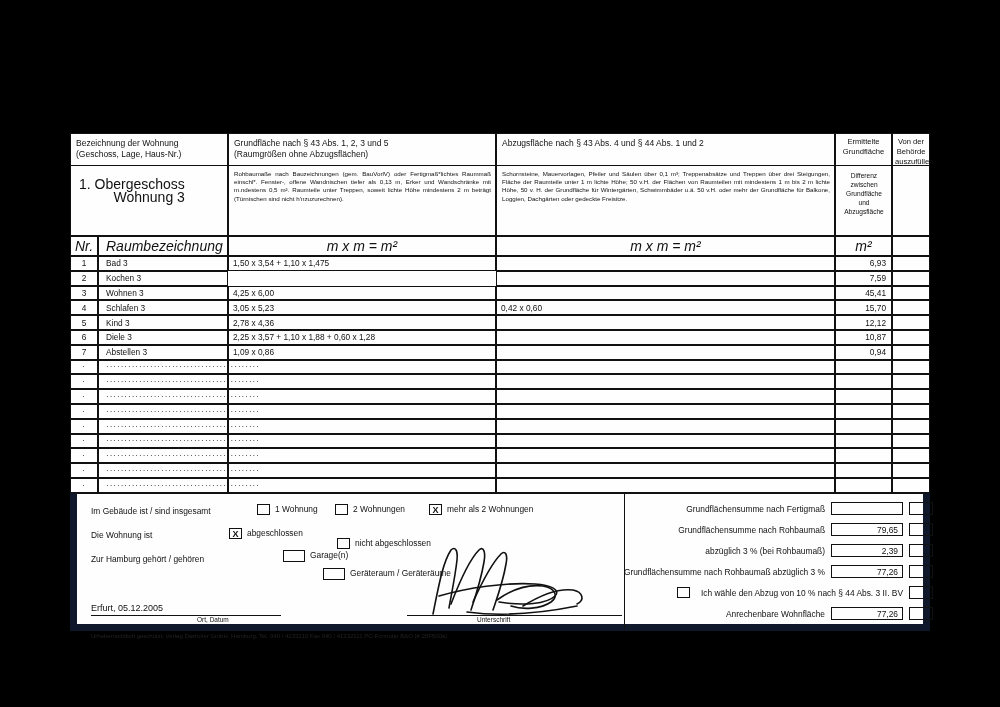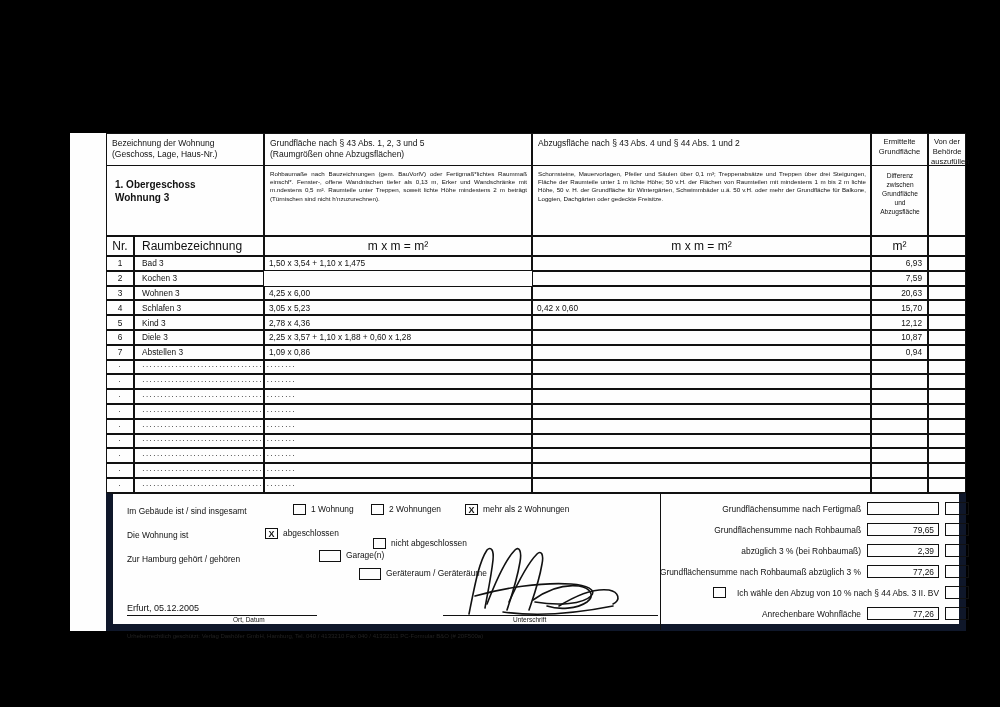--- a/index.html
+++ b/index.html
@@ -1,37 +1,37 @@
 <!DOCTYPE html>
 <html lang="de"><head>
 <meta charset="utf-8">
 <style>
   html,body{margin:0;padding:0;background:#000;}
   body{width:1000px;height:707px;overflow:hidden;font-family:"Liberation Sans",sans-serif;}
-  .page{position:absolute;left:70px;top:133px;width:860px;height:498px;background:#fefefe;color:#111;padding-left:36px;}
+  .page{position:absolute;left:70px;top:133px;width:860px;height:498px;background:#fefefe;color:#111;}
   .sheet{position:relative;width:100%;height:100%;}
   
   .hdr{position:absolute;left:0;top:0;width:860px;height:103px;}
   .hcol{position:absolute;top:0;height:103px;box-sizing:border-box;border:1px solid #111;}
   .c1{left:0;width:158px;}
   .c2{left:158px;width:268px;}
   .c3{left:426px;width:339px;}
   .c4{left:765px;width:57px;}
   .c5{left:822px;width:38px;}
   .hline{position:absolute;left:0;right:0;top:31px;border-top:1px solid #111;}
   .htitle{font-size:8.5px;line-height:11px;padding:4px 4px 0 5px;}
   .hsub{position:absolute;top:33px;left:0;right:0;padding:3px 4px 0 5px;font-size:6.2px;line-height:8.2px;text-align:justify;}
   .c4 .htitle{font-size:7.6px;line-height:10px;text-align:center;padding:3px 2px 0 2px;}
   .c5 .htitle{font-size:7.6px;line-height:10px;text-align:center;padding:3px 2px 0 2px;}
   .c4 .hsub{font-size:6.6px;line-height:9px;text-align:center;padding-top:4px;}
-  .wohnlabel{position:absolute;left:8px;top:44px;font-size:10px;line-height:13px;font-weight:700;}
+  .wohnlabel{position:absolute;left:8px;top:44px;font-size:14px;line-height:13px;font-weight:400;text-align:right;}
 
   
   .chrow{position:absolute;left:0;top:103px;width:860px;height:20px;}
-  .ch{position:absolute;top:0;height:20px;box-sizing:border-box;border:1px solid #111;font-size:12px;display:flex;align-items:center;}
+  .ch{position:absolute;top:0;height:20px;box-sizing:border-box;border:1px solid #111;font-size:14px;display:flex;align-items:center;font-style:italic;}
   .ch.nr{left:0;width:28px;justify-content:center;}
   .ch.rb{left:28px;width:130px;padding-left:7px;}
   .ch.g{left:158px;width:268px;justify-content:center;}
   .ch.a{left:426px;width:339px;justify-content:center;}
   .ch.e{left:765px;width:57px;justify-content:center;}
   .ch.b{left:822px;width:38px;}
 
   
   .rows{position:absolute;left:0;top:123px;width:860px;}
   .row{position:relative;height:14.8px;}
@@ -136,21 +136,21 @@
           <div class="cell rb">Kochen 3</div>
           <div class="cell a"></div>
           <div class="cell e">7,59</div>
           <div class="cell b"></div>
         </div>
         <div class="row">
           <div class="cell nr">3</div>
           <div class="cell rb">Wohnen 3</div>
           <div class="cell g">4,25 x 6,00</div>
           <div class="cell a"></div>
-          <div class="cell e">20,63</div>
+          <div class="cell e">45,41</div>
           <div class="cell b"></div>
         </div>
         <div class="row">
           <div class="cell nr">4</div>
           <div class="cell rb">Schlafen 3</div>
           <div class="cell g">3,05 x 5,23</div>
           <div class="cell a">0,42 x 0,60</div>
           <div class="cell e">15,70</div>
           <div class="cell b"></div>
         </div>

